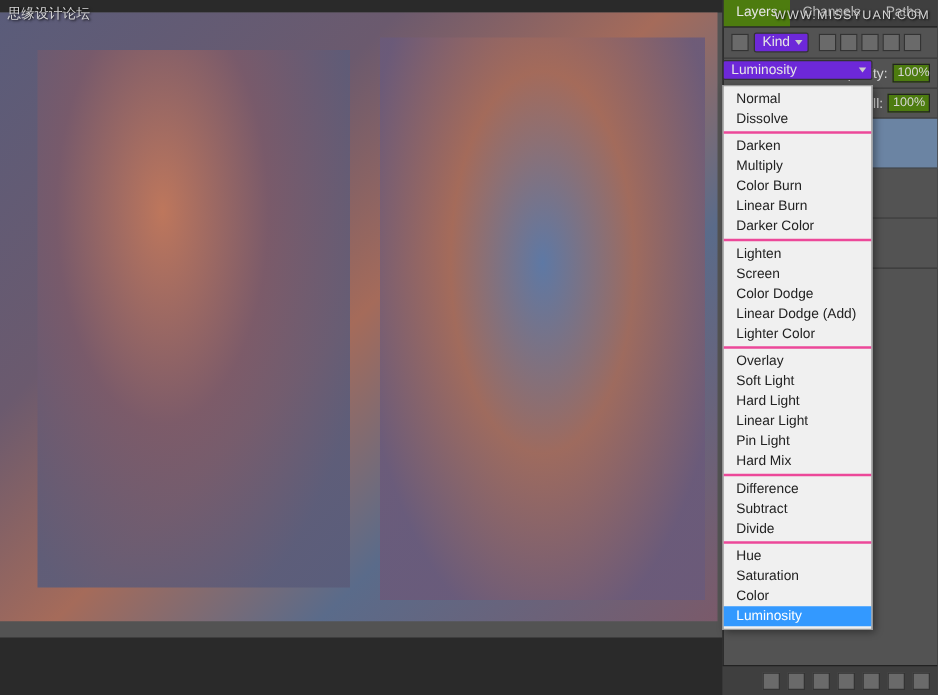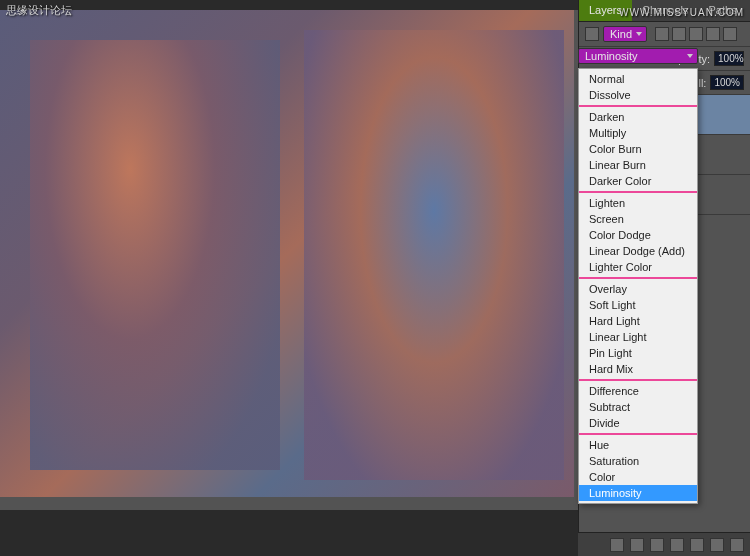--- a/index.html
+++ b/index.html
@@ -11,24 +11,24 @@
 .watermark{position:absolute;top:0;left:0;width:100%;height:18px;display:flex;align-items:flex-end;padding:0 6px;color:#fff;font-size:11px;text-shadow:1px 1px 2px #000;z-index:5}
 .watermark .wm-left{flex:1}
 .watermark .wm-right{font-size:10px;letter-spacing:1px}
 .panel-right{position:absolute;right:0;top:0;width:172px;height:556px;background:#535353;border-left:1px solid #222}
 .panel-tabs{display:flex;height:22px;background:#3f3f3f;border-bottom:1px solid #222}
 .panel-tab{padding:4px 10px;font-size:11px;color:#bcbcbc;cursor:pointer}
 .panel-tab.active{background:#4d7c0f;color:#e6e6e6}
 .panel-opts{padding:4px 6px;display:flex;align-items:center;gap:4px;border-bottom:1px solid #3a3a3a}
 .kind-icon{width:14px;height:14px;display:inline-block;background:#6a6a6a;border:1px solid #333}
 .lbl{font-size:11px;color:#d6d6d6}
-.dd{background:#a21caf;border:1px solid #333;padding:1px 14px 1px 6px;font-size:11px;color:#e6e6e6;position:relative;border-radius:2px}
+.dd{background:#6d28d9;border:1px solid #333;padding:1px 14px 1px 6px;font-size:11px;color:#e6e6e6;position:relative;border-radius:2px}
 .dd::after{content:"";position:absolute;right:4px;top:5px;border-left:3px solid transparent;border-right:3px solid transparent;border-top:4px solid #ccc}
 .blend-row{padding:4px 6px;display:flex;align-items:center;gap:4px;border-bottom:1px solid #3a3a3a}
-.pct-box{background:#0f172a;border:1px solid #222;padding:1px 3px;font-size:10px;min-width:28px;text-align:right}
+.pct-box{background:#4d7c0f;border:1px solid #222;padding:1px 3px;font-size:10px;min-width:28px;text-align:right}
 .lock-row{padding:4px 6px;display:flex;align-items:center;justify-content:flex-end;gap:4px;border-bottom:1px solid #3a3a3a}
 .layers-list{padding:0}
 .layer-item{display:flex;align-items:center;height:40px;border-bottom:1px solid #3a3a3a;background:#535353;padding:0 4px;gap:4px}
 .layer-item.sel{background:#6b84a3}
 .layer-thumb{width:34px;height:28px;background:#fff;border:1px solid #222}
 .layer-name{font-size:11px}
 .panel-footer{position:absolute;bottom:0;right:0;width:172px;height:24px;background:#3f3f3f;border-top:1px solid #222;display:flex;align-items:center;justify-content:flex-end;gap:6px;padding:0 6px}
 .ft-icon{width:14px;height:14px;background:#6a6a6a;border:1px solid #333}
 
 .dropdown-menu{position:absolute;left:578px;top:68px;width:120px;background:#f0f0f0;border:1px solid #999;box-shadow:2px 2px 6px rgba(0,0,0,0.4);z-index:100}

